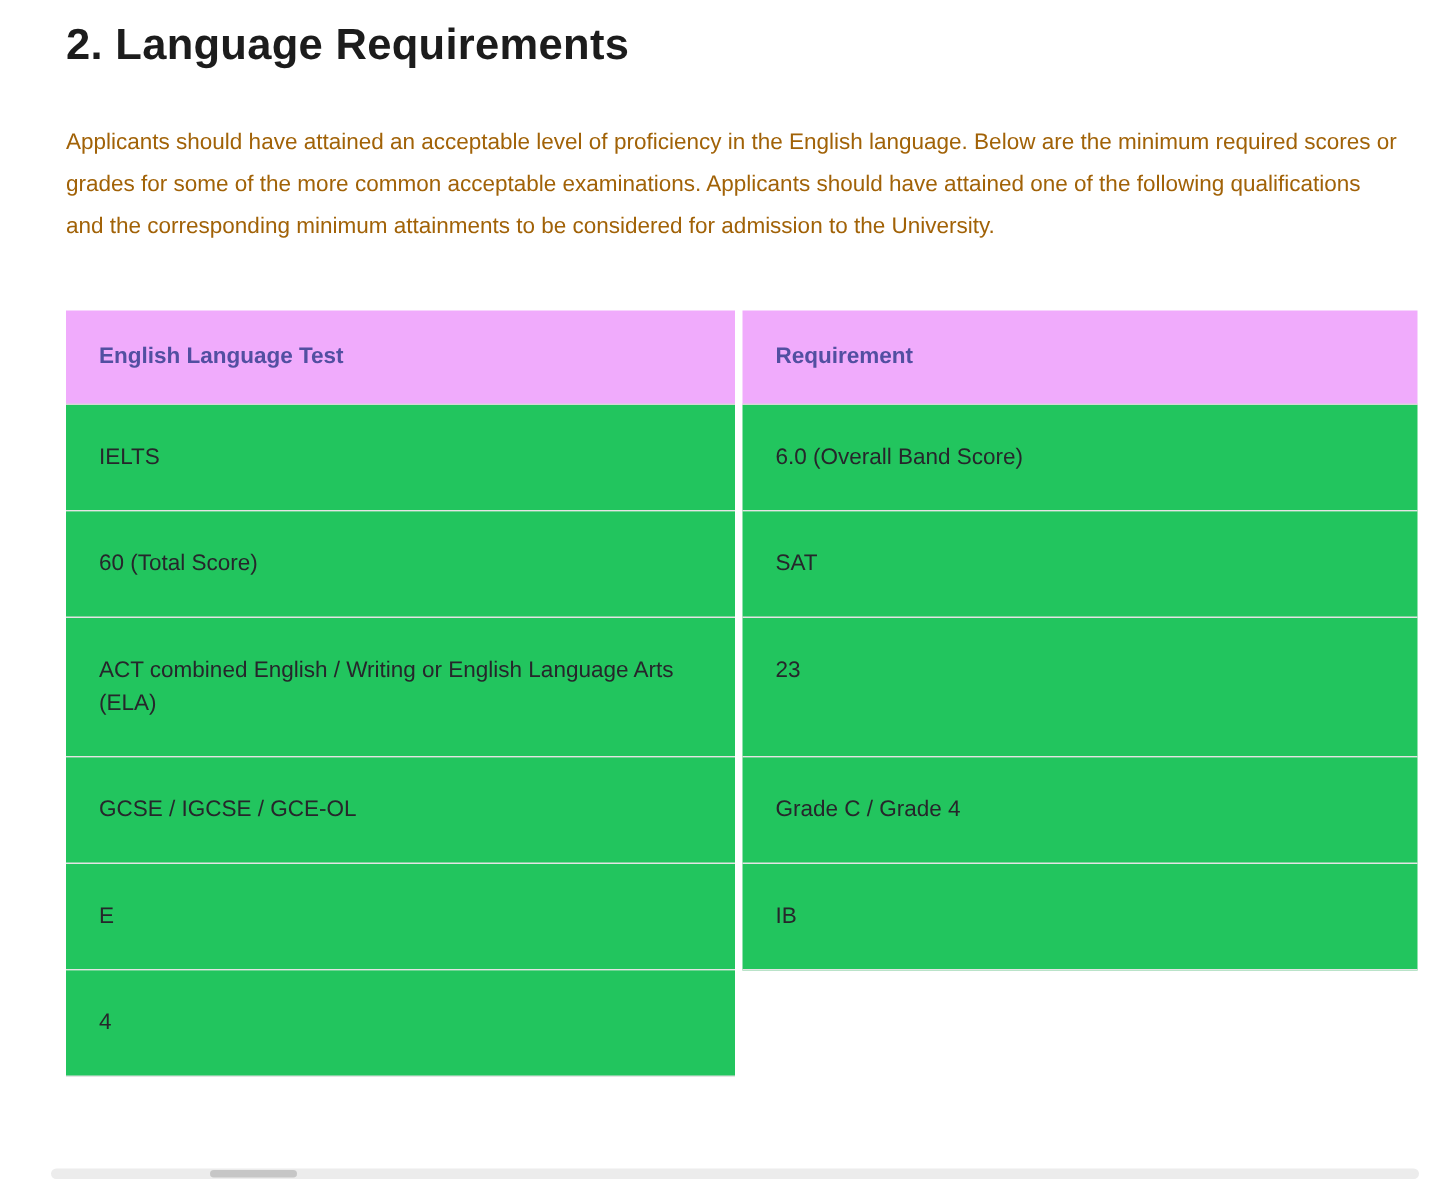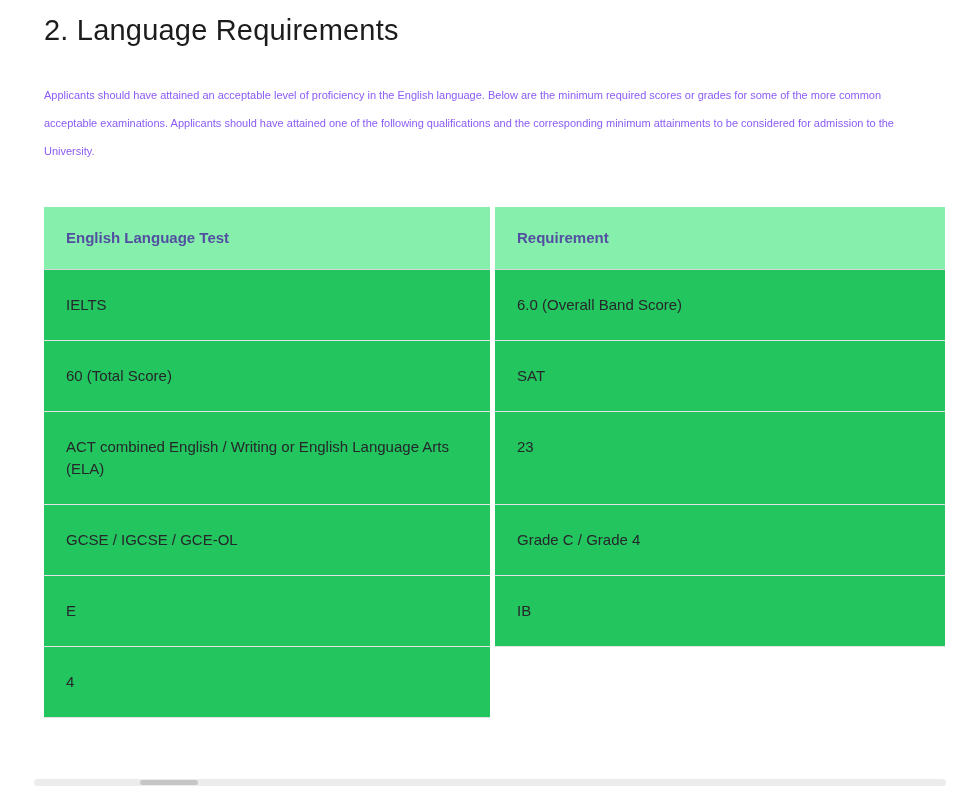--- a/index.html
+++ b/index.html
@@ -14,44 +14,44 @@
 
   .page {
     position: relative;
     width: 956px;
     height: 786px;
     padding: 14px 12px 0 44px;
   }
 
   .page-title {
     font-size: 29px;
-    font-weight: 400;
+    font-weight: 700;
     color: #1c1c1c;
     letter-spacing: 0.2px;
     margin-top: 0;
     margin-bottom: 34px;
   }
 
   .intro {
-    font-size: 11px;
+    font-size: 15px;
     line-height: 28px;
-    color: #8b5cf6;
+    color: #a16207;
     max-width: 892px;
     margin-bottom: 42px;
   }
 
   .req-table {
     display: grid;
     grid-template-columns: 446px 450px;
     column-gap: 5px;
     width: 901px;
   }
 
   .req-table .th {
-    background: #86efac;
+    background: #f0abfc;
     border-bottom: 1px solid #d6d6d6;
     padding: 22px 22px;
     font-size: 15px;
     font-weight: 700;
     color: #524fa1;
     line-height: 18px;
   }
 
   .req-table .td {
     background: #22c55e;

